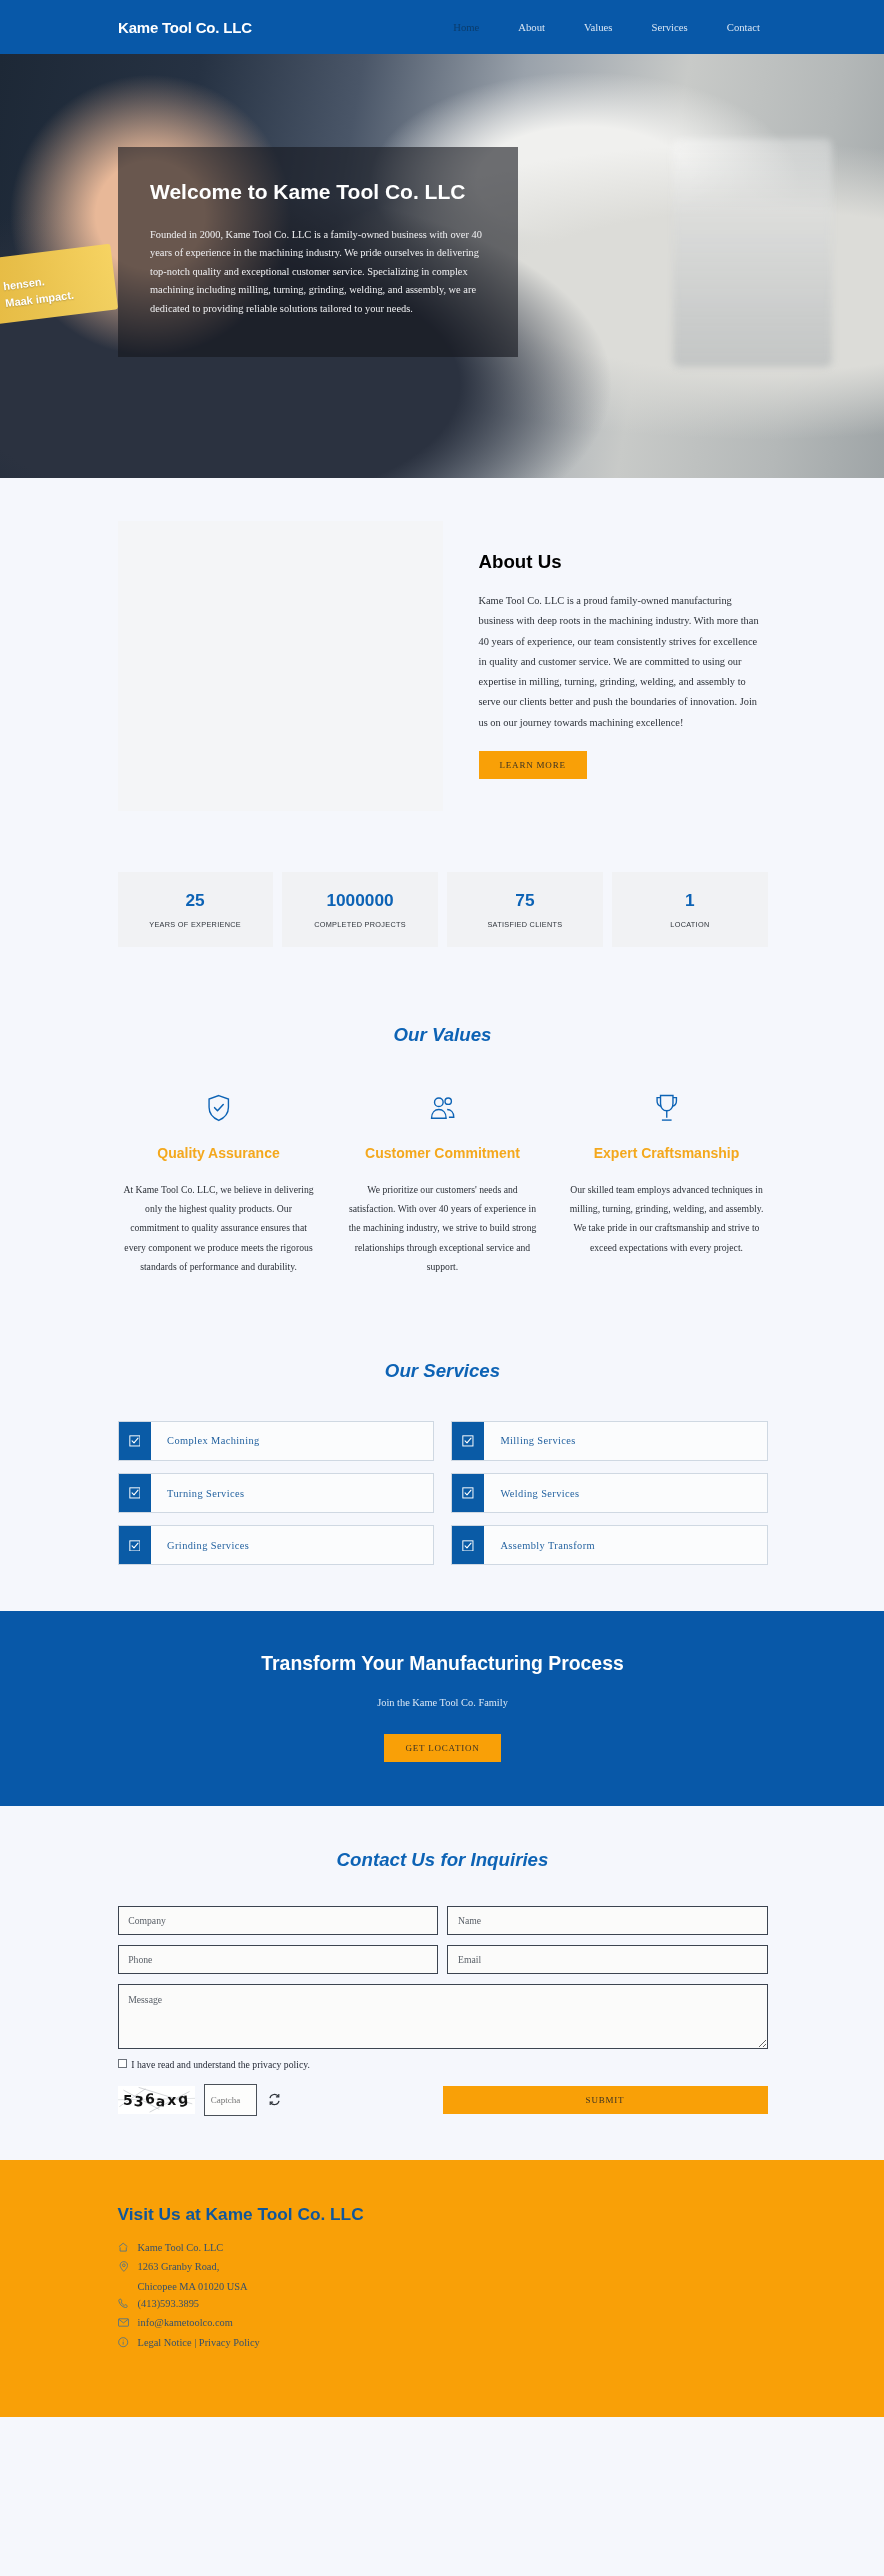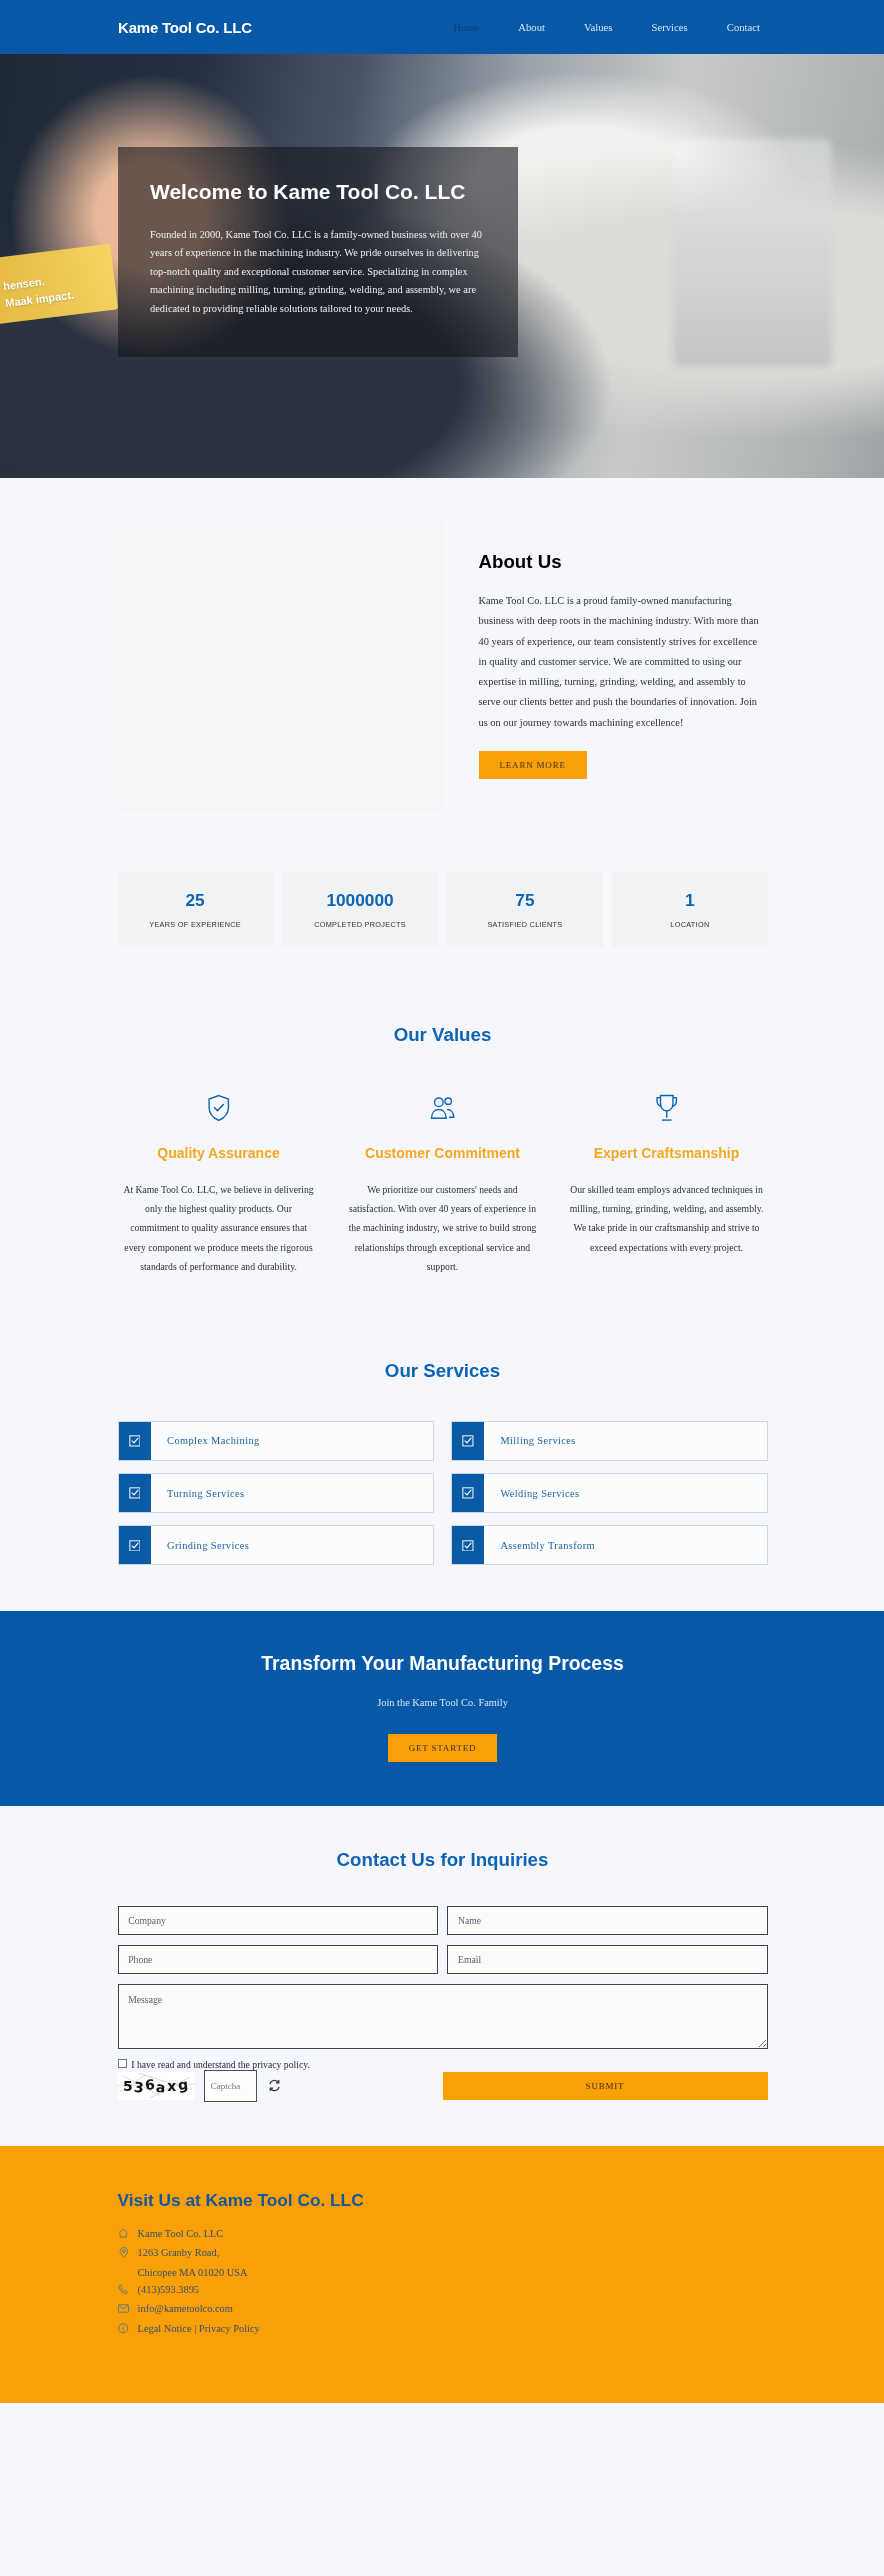--- a/index.html
+++ b/index.html
@@ -118,20 +118,21 @@
 
   
   .section { background: #f5f7fc; }
   .wrap { width: 650px; margin: 0 auto; }
   .section-heading {
     color: #0d63b5;
     font-family: "Liberation Sans", sans-serif;
     font-weight: bold;
     font-size: 18.7px;
     text-align: center;
+    font-style: italic;
   }
 
   
   .about { padding: 43px 0 37px; }
   .about-grid {
     display: flex;
     gap: 36px;
     align-items: flex-start;
   }
   .about-media {
@@ -297,20 +298,21 @@
     padding: 8.3px 9.7px;
     resize: vertical;
     line-height: 1.5;
     margin-bottom: 9.7px;
     display: block;
   }
   .consent-row {
     display: flex;
     align-items: flex-start;
     gap: 4.8px;
+    margin-bottom: 14px;
   }
   .consent-box {
     width: 9px; height: 9px;
     border: 0.7px solid #6d737b;
     background: #ffffff;
     flex: none;
     cursor: pointer;
   }
   .consent-label { font-size: 9.7px; color: #1f2430; }
   .captcha-row {
@@ -573,21 +575,21 @@
         </div>
 
       </div>
     </div>
   </section>
 
   <section class="cta">
     <div class="wrap">
       <h2 class="cta-title">Transform Your Manufacturing Process</h2>
       <p class="cta-sub">Join the Kame Tool Co. Family</p>
-      <button class="btn-amber">GET STARTED</button>
+      <button class="btn-amber">GET LOCATION</button>
     </div>
   </section>
 
   <section class="section contact">
     <div class="wrap">
       <h2 class="section-heading">Contact Us for Inquiries</h2>
 
       <form>
         <div class="form-row">
           <input class="field" type="text" placeholder="Company" style="">

